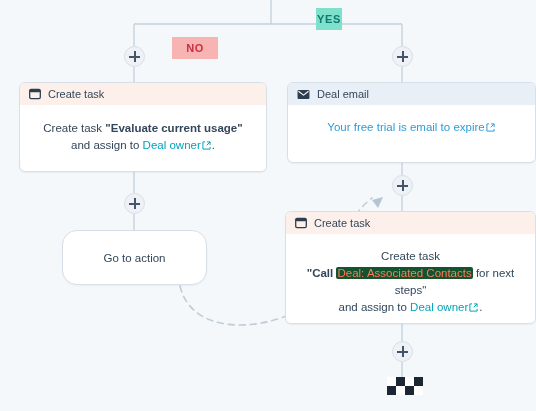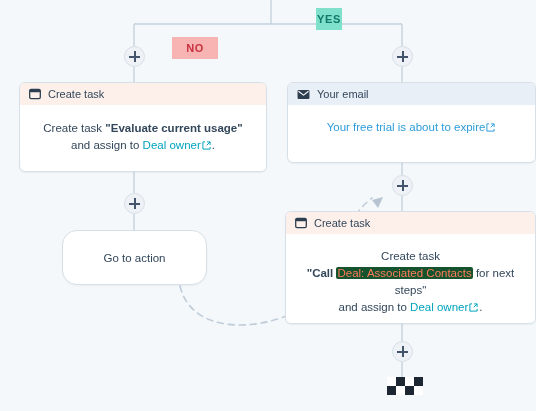--- a/index.html
+++ b/index.html
@@ -233,24 +233,24 @@
       </svg><span>.</span>
     </div>
   </div>
 
   <div class="card" id="card-send-email">
     <div class="card-head head-email">
       <svg width="13" height="11" viewBox="0 0 14 11">
         <rect x="0.6" y="0.6" width="12.8" height="9.8" rx="1.2" fill="#2d3e50"></rect>
         <path d="M1.6,2 L7,6.2 L12.4,2" fill="none" stroke="#ffffff" stroke-width="1.2"></path>
       </svg>
-      <span class="head-label">Your email</span>
+      <span class="head-label">Deal email</span>
     </div>
     <div class="card-body">
-      <a class="lnk-blue" href="#">Your free trial is about to expire</a><svg class="ext" width="9" height="9" viewBox="0 0 10 10">
+      <a class="lnk-blue" href="#">Your free trial is email to expire</a><svg class="ext" width="9" height="9" viewBox="0 0 10 10">
         <path d="M3.4,1 H1 V9 H9 V6.6" fill="none" stroke="#2d9cdb" stroke-width="1.1"></path>
         <path d="M5.6,1 H9 V4.4" fill="none" stroke="#2d9cdb" stroke-width="1.1"></path>
         <path d="M9,1 L5.2,4.8" fill="none" stroke="#2d9cdb" stroke-width="1.1"></path>
       </svg>
     </div>
   </div>
 
   <div class="card" id="card-create-right">
     <div class="card-head head-task">
       <svg width="12" height="12" viewBox="0 0 12 12">

